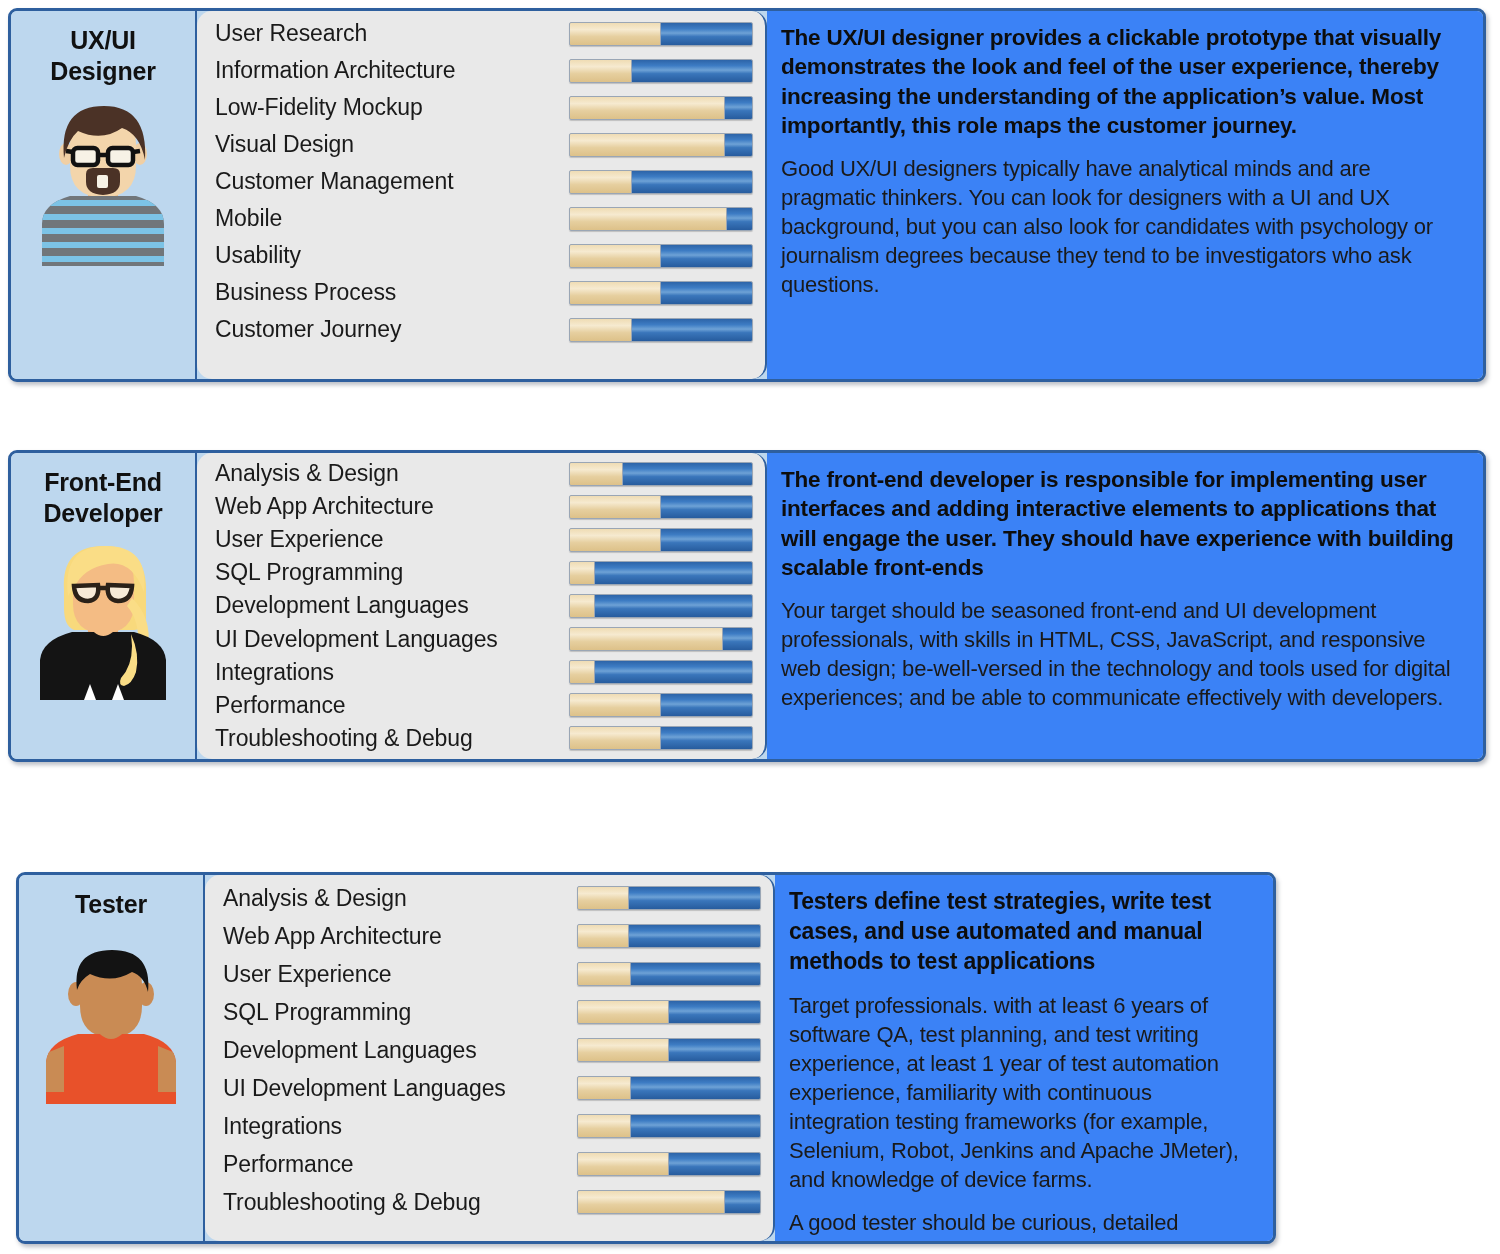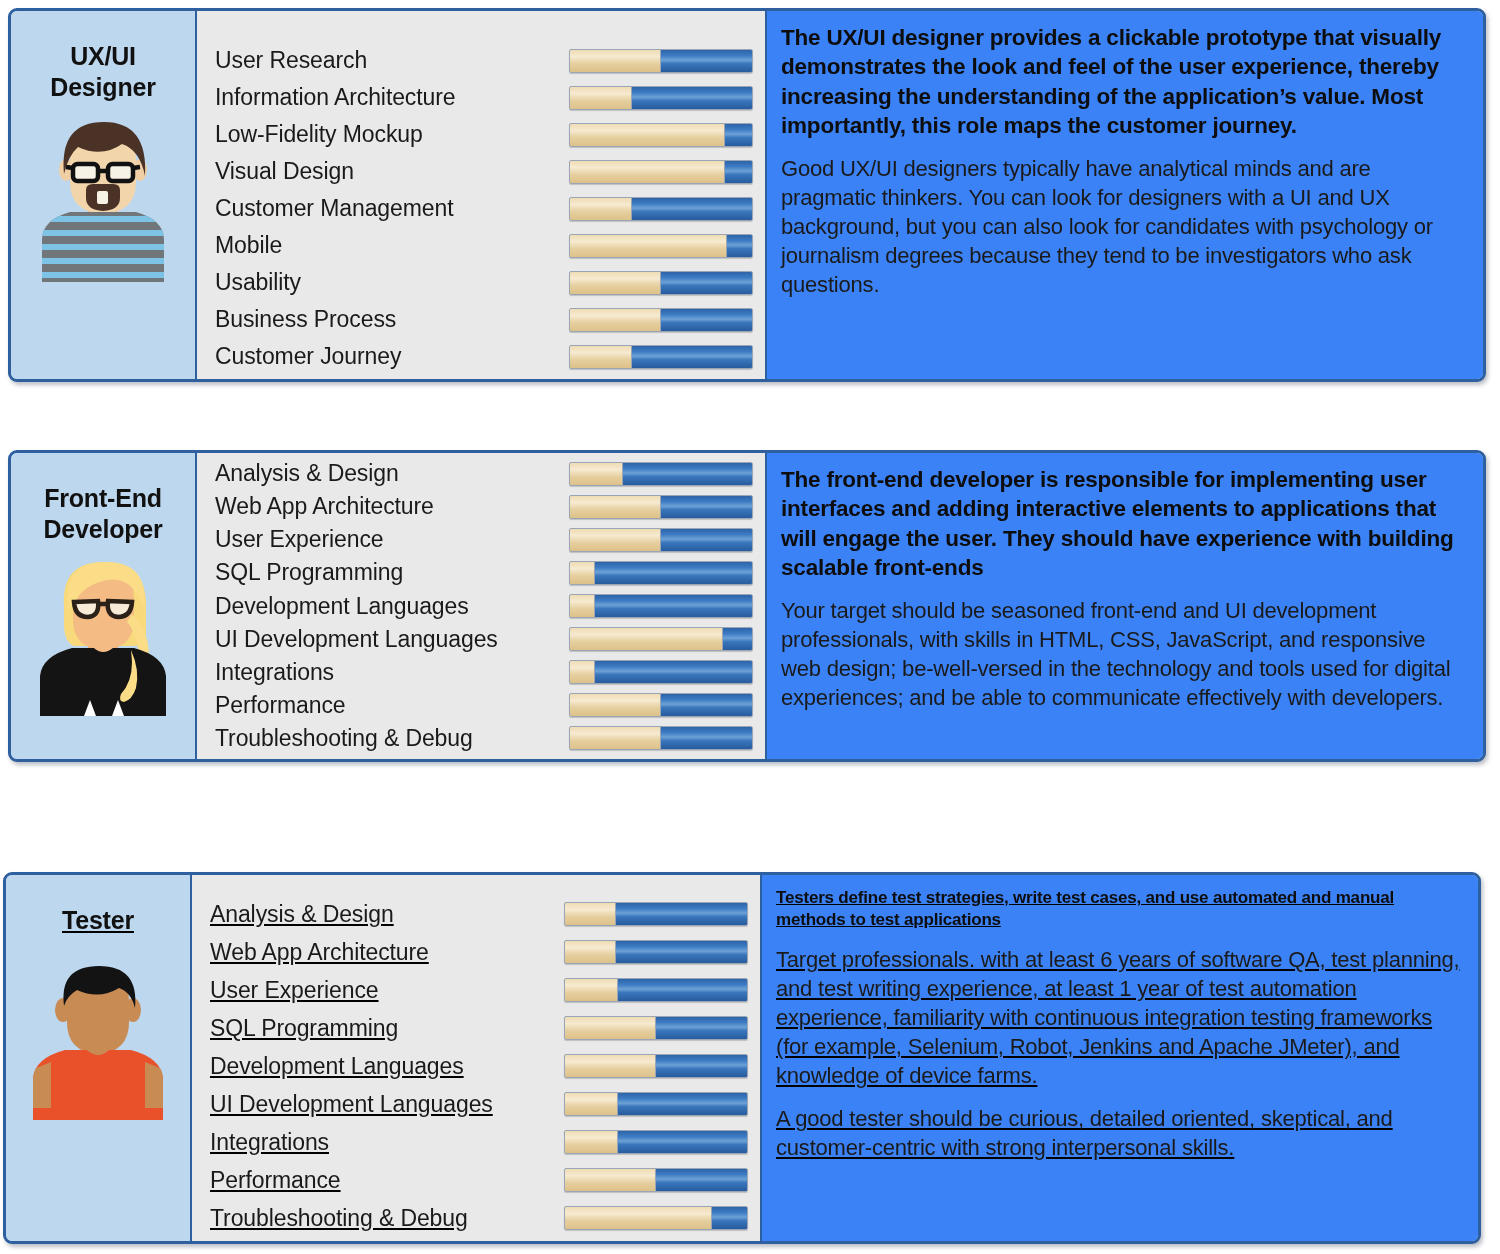--- a/index.html
+++ b/index.html
@@ -17,29 +17,29 @@
     box-sizing:border-box;
     border:3px solid #2e5f9e;
     border-radius:9px;
     background:#bdd7ee;
     display:flex;
     overflow:hidden;
     box-shadow:2px 3px 4px rgba(60,70,90,.35);
   }
   .card.c1{left:8px;  top:8px;   width:1478px; height:374px;}
   .card.c2{left:8px;  top:450px; width:1478px; height:312px;}
-  .card.c3{left:3px;  top:872px; width:1478px; height:372px;text-decoration:underline;}
+  .card.c3{left:16px;  top:872px; width:1260px; height:372px;}
 
   
   .role-pane{
     width:186px;flex:0 0 186px;
     background:#bdd7ee;
     border-right:2px solid #2e5f9e;
     display:flex;flex-direction:column;align-items:center;
-    padding-top:30px;
+    padding-top:14px;
     box-sizing:border-box;
   }
   .role-title{
     font-weight:bold;
     font-size:25px;
     line-height:1.22;
     color:#111;
     text-align:center;
     letter-spacing:-.2px;
     padding:0 4px;
@@ -47,21 +47,21 @@
   .avatar-wrap{margin-top:10px;}
   .avatar{display:block;}
 
   
   .skills-pane{
     flex:0 0 570px;width:570px;
     background:#e9e9e9;
     border-right:2px solid #2e5f9e;
     box-sizing:border-box;
     padding:4px 0 4px 0;
-    display:flex;flex-direction:column;justify-content:flex-end;
+    display:flex;flex-direction:column;justify-content:flex-start;border-radius:15px;
   }
   .skill-row{
     display:flex;align-items:center;
     height:37px;
     padding:0 0 0 18px;
   }
   .card.c2 .skill-row,.card.c3 .skill-row{height:38px;}
   .skill-label{
     flex:1 1 auto;
     font-size:23px;
@@ -101,21 +101,21 @@
     margin:0 0 1px 0;
     letter-spacing:-.2px;
   }
   .desc-body{
     font-size:22px;
     line-height:1.32;
     color:#1a1a1a;
     margin:14px 0 2px 0;
     letter-spacing:-.2px;
   }
-  .card.c3 .desc-bold{font-size:17px;}
+  .card.c3 .desc-bold{font-size:23px;}
 </style>
 </head>
 <body>
 
 <div class="board">
 
   <div class="card c1">
 
     <div class="role-pane">
       <div class="role-title">

